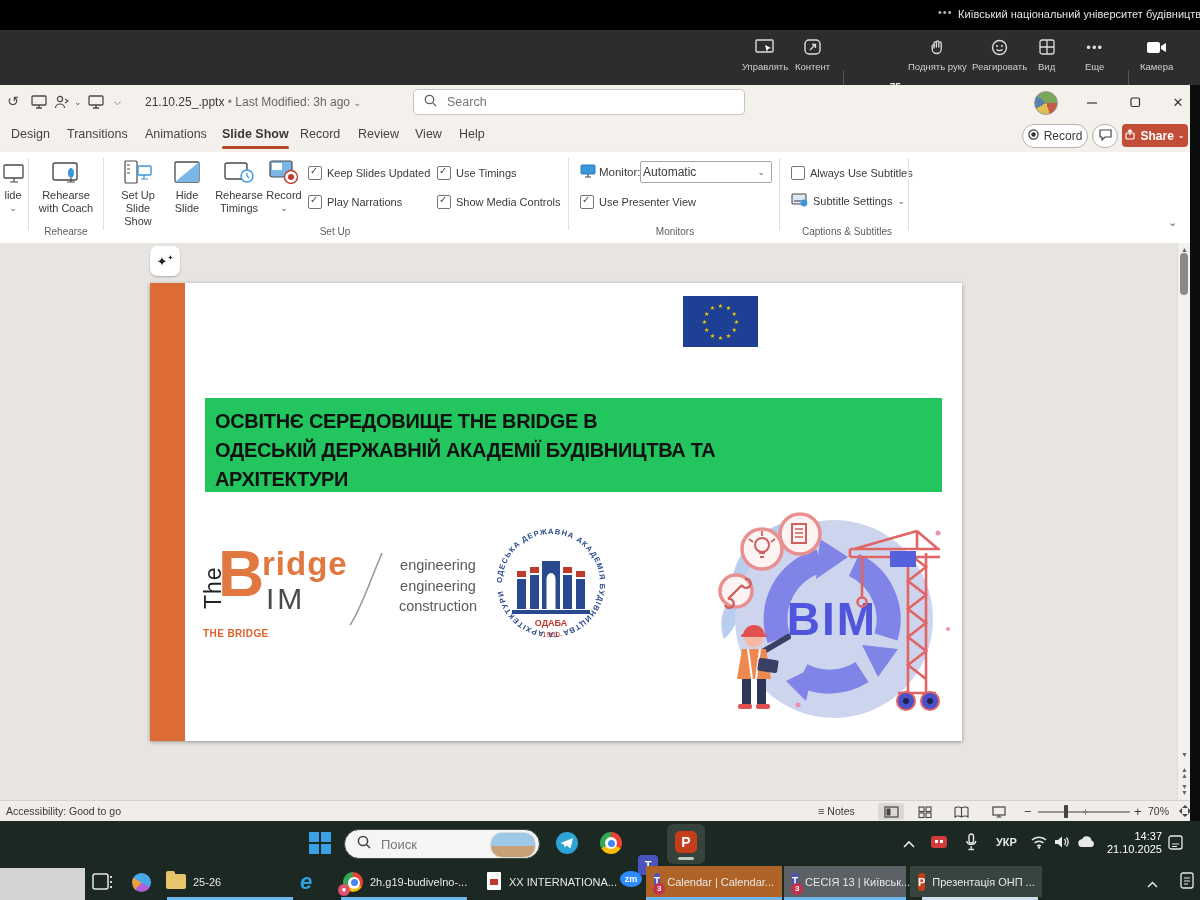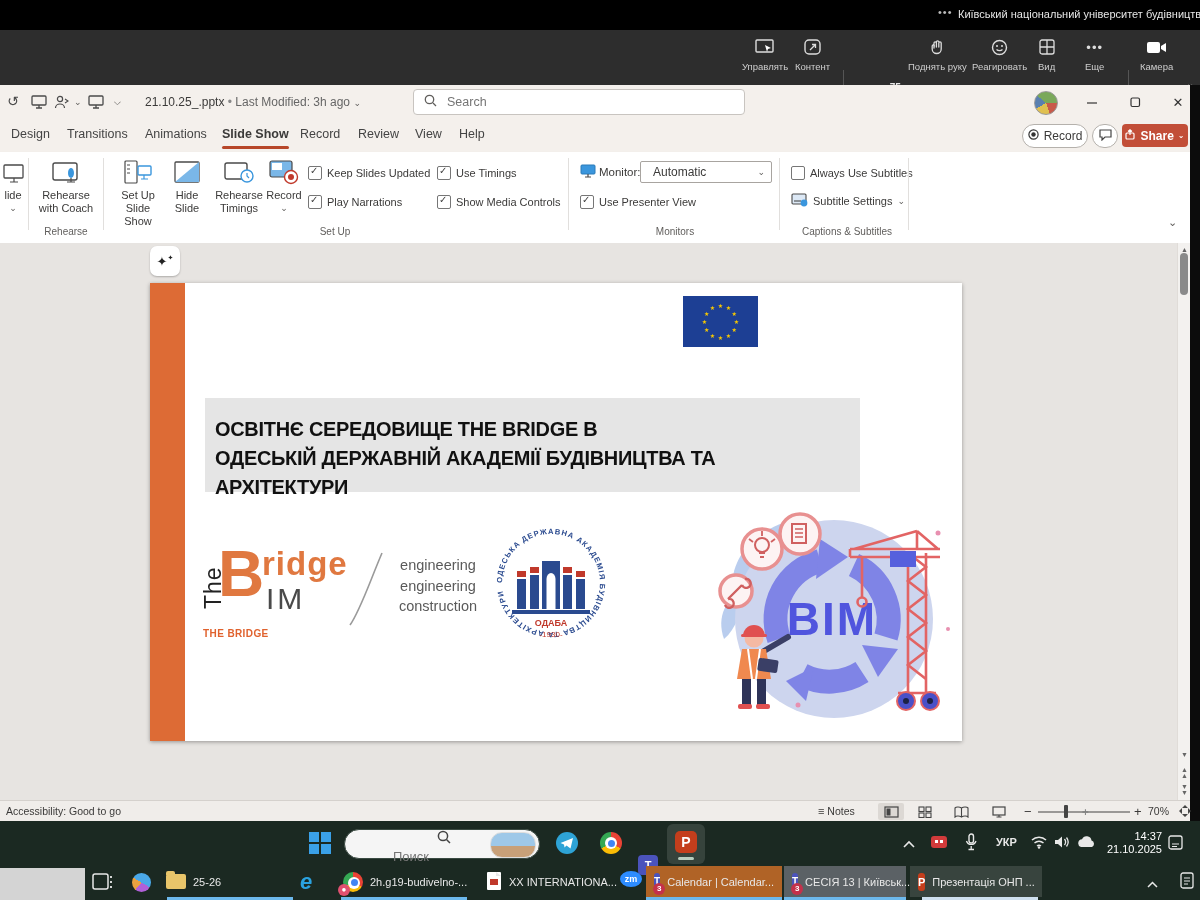--- a/index.html
+++ b/index.html
@@ -34,30 +34,30 @@
   .sharebtn{position:absolute;left:1122px;top:4px;width:66px;height:23px;background:#c24e38;color:#fff;border-radius:4px;display:flex;align-items:center;justify-content:center;font-size:12px;font-weight:bold;gap:4px;}
   
   .ribbon{left:0;top:152px;width:1190px;height:91px;background:#fff;border-bottom:1px solid #d8d4d0;box-shadow:0 1px 2px rgba(0,0,0,.08);}
   .rdiv{position:absolute;top:6px;width:1px;height:72px;background:#e1dfdd;}
   .rbtn{position:absolute;display:flex;flex-direction:column;align-items:center;color:#3b3a39;font-size:11px;line-height:13px;text-align:center;}
   .rbtn .ric{height:26px;display:flex;align-items:center;justify-content:center;margin-bottom:3px;}
   .grp{position:absolute;top:74px;font-size:10px;color:#605e5c;text-align:center;white-space:nowrap;}
   .cbrow{position:absolute;display:flex;align-items:center;gap:5px;font-size:11px;color:#3b3a39;white-space:nowrap;}
   .cb{width:12px;height:12px;border:1px solid #767676;background:#fff;border-radius:2px;position:relative;flex:none;}
   .cb.on::after{content:"✓";position:absolute;left:1px;top:-2px;font-size:10px;color:#444;}
-  .ddown{position:absolute;left:640px;top:9px;width:132px;height:22px;border:1px solid #a8a4a0;border-radius:2px;background:#fff;display:flex;align-items:center;font-size:12px;color:#3b3a39;padding-left:12px;box-sizing:border-box;}
+  .ddown{position:absolute;left:640px;top:9px;width:132px;height:22px;border:1px solid #a8a4a0;border-radius:2px;background:#fff;display:flex;align-items:center;font-size:12px;color:#3b3a39;padding-left:2px;box-sizing:border-box;}
   .chev{color:#605e5c;font-size:9px;}
   
   .canvas{left:0;top:243px;width:1190px;height:557px;background:#e7e4e1;}
   .designer{position:absolute;left:150px;top:3px;width:30px;height:30px;background:#fff;border-radius:7px;box-shadow:0 1px 2px rgba(0,0,0,.25);display:flex;align-items:center;justify-content:center;font-size:13px;color:#222;}
   .slide{position:absolute;left:150px;top:40px;width:812px;height:458px;background:#fff;box-shadow:0 1px 4px rgba(0,0,0,.35);}
   .obar{position:absolute;left:0;top:0;width:35px;height:458px;background:#dd6b35;}
   .euflag{position:absolute;left:533px;top:13px;width:75px;height:51px;background:#1d3f94;}
   .eutxt{position:absolute;left:620px;top:16px;font-size:17px;line-height:21px;font-weight:bold;color:#24519f;}
-  .titleblk{position:absolute;left:55px;top:115px;width:655px;height:94px;background:#e5e5e5;box-sizing:border-box;padding:16px 0 0 10px;}
+  .titleblk{position:absolute;left:55px;top:115px;width:737px;height:94px;background:#22c55e;box-sizing:border-box;padding:8px 0 0 10px;}
   .titleblk div{font-size:21px;line-height:29px;font-weight:bold;color:#111;transform:scaleX(.95);transform-origin:left;white-space:nowrap;letter-spacing:-.3px;}
   .blogo{position:absolute;left:50px;top:268px;width:300px;height:80px;}
   .bthe{position:absolute;left:0;top:2px;font-size:23px;color:#222;writing-mode:vertical-rl;transform:rotate(180deg);letter-spacing:1px;height:70px;text-align:center;}
   .bB{position:absolute;left:18px;top:-14px;font-size:64px;font-weight:bold;color:#e07840;}
   .bridge{position:absolute;left:62px;top:-6px;font-size:33px;font-weight:bold;color:#e07840;letter-spacing:1px;}
   .bim2{position:absolute;left:66px;top:31px;font-size:30px;color:#4a4a4a;letter-spacing:3px;}
   .btags{position:absolute;left:178px;top:4px;width:120px;text-align:center;font-size:14.5px;color:#5a5a5a;line-height:20.5px;}
   .bname{position:absolute;left:53px;top:345px;font-size:10px;font-weight:bold;color:#e0622e;letter-spacing:.4px;}
   .bquote{position:absolute;left:53px;top:358px;width:420px;font-size:10.5px;font-weight:bold;color:#1d1d1d;line-height:13px;}
   .footer{position:absolute;right:16px;top:433px;font-size:11px;color:#8a8a8a;white-space:nowrap;}
@@ -65,21 +65,21 @@
   
   .vscroll{left:1177px;top:243px;width:13px;height:557px;background:#f3f1ef;border-left:1px solid #e0dcd8;}
   .varrow{position:absolute;left:0;width:13px;text-align:center;font-size:7px;color:#666;}
   .vthumb{position:absolute;left:2px;top:10px;width:8px;height:42px;background:#8a8a8a;border-radius:4px;}
   
   .status{left:0;top:800px;width:1190px;height:21px;background:#f0edea;border-top:1px solid #d5d1cd;font-size:10.5px;color:#3b3a39;}
   .sview{position:absolute;top:2px;width:26px;height:17px;display:flex;align-items:center;justify-content:center;border-radius:2px;}
   .sview.sel{background:#dcd8d4;}
   
   .tbar{left:0;top:821px;width:1200px;height:79px;background:#1b2922;}
-  .tsearch{position:absolute;left:344px;top:8px;width:196px;height:30px;background:#f5f5f5;border-radius:15px;display:flex;align-items:center;padding-left:12px;box-sizing:border-box;border:1px solid #3a4a42;flex-direction:column;}
+  .tsearch{position:absolute;left:344px;top:8px;width:196px;height:30px;background:#f5f5f5;border-radius:15px;display:flex;align-items:center;padding-left:12px;box-sizing:border-box;border:1px solid #3a4a42;}
   .tsearch input{border:none;outline:none;background:transparent;font-size:13px;color:#333;width:110px;font-family:inherit;}
   .bingimg{position:absolute;right:3px;top:2px;width:44px;height:24px;border-radius:12px;
            background:linear-gradient(#9ec8e8 0 55%,#c8a078 55% 100%);border:1px solid #ddd;}
   .tic{position:absolute;top:10px;}
   .appbox{position:absolute;left:667px;top:3px;width:38px;height:40px;background:rgba(255,255,255,.12);border-radius:6px;}
   .ppicon{width:22px;height:22px;background:#c43e1c;border-radius:5px;color:#fff;font-weight:bold;font-size:14px;display:flex;align-items:center;justify-content:center;}
   .tray{position:absolute;top:0;height:45px;color:#e8e8e8;}
   .clock{position:absolute;left:1098px;top:9px;width:64px;text-align:right;font-size:11px;line-height:13px;color:#fff;}
   
   .row2{position:absolute;left:0;top:45px;width:1200px;height:34px;}

